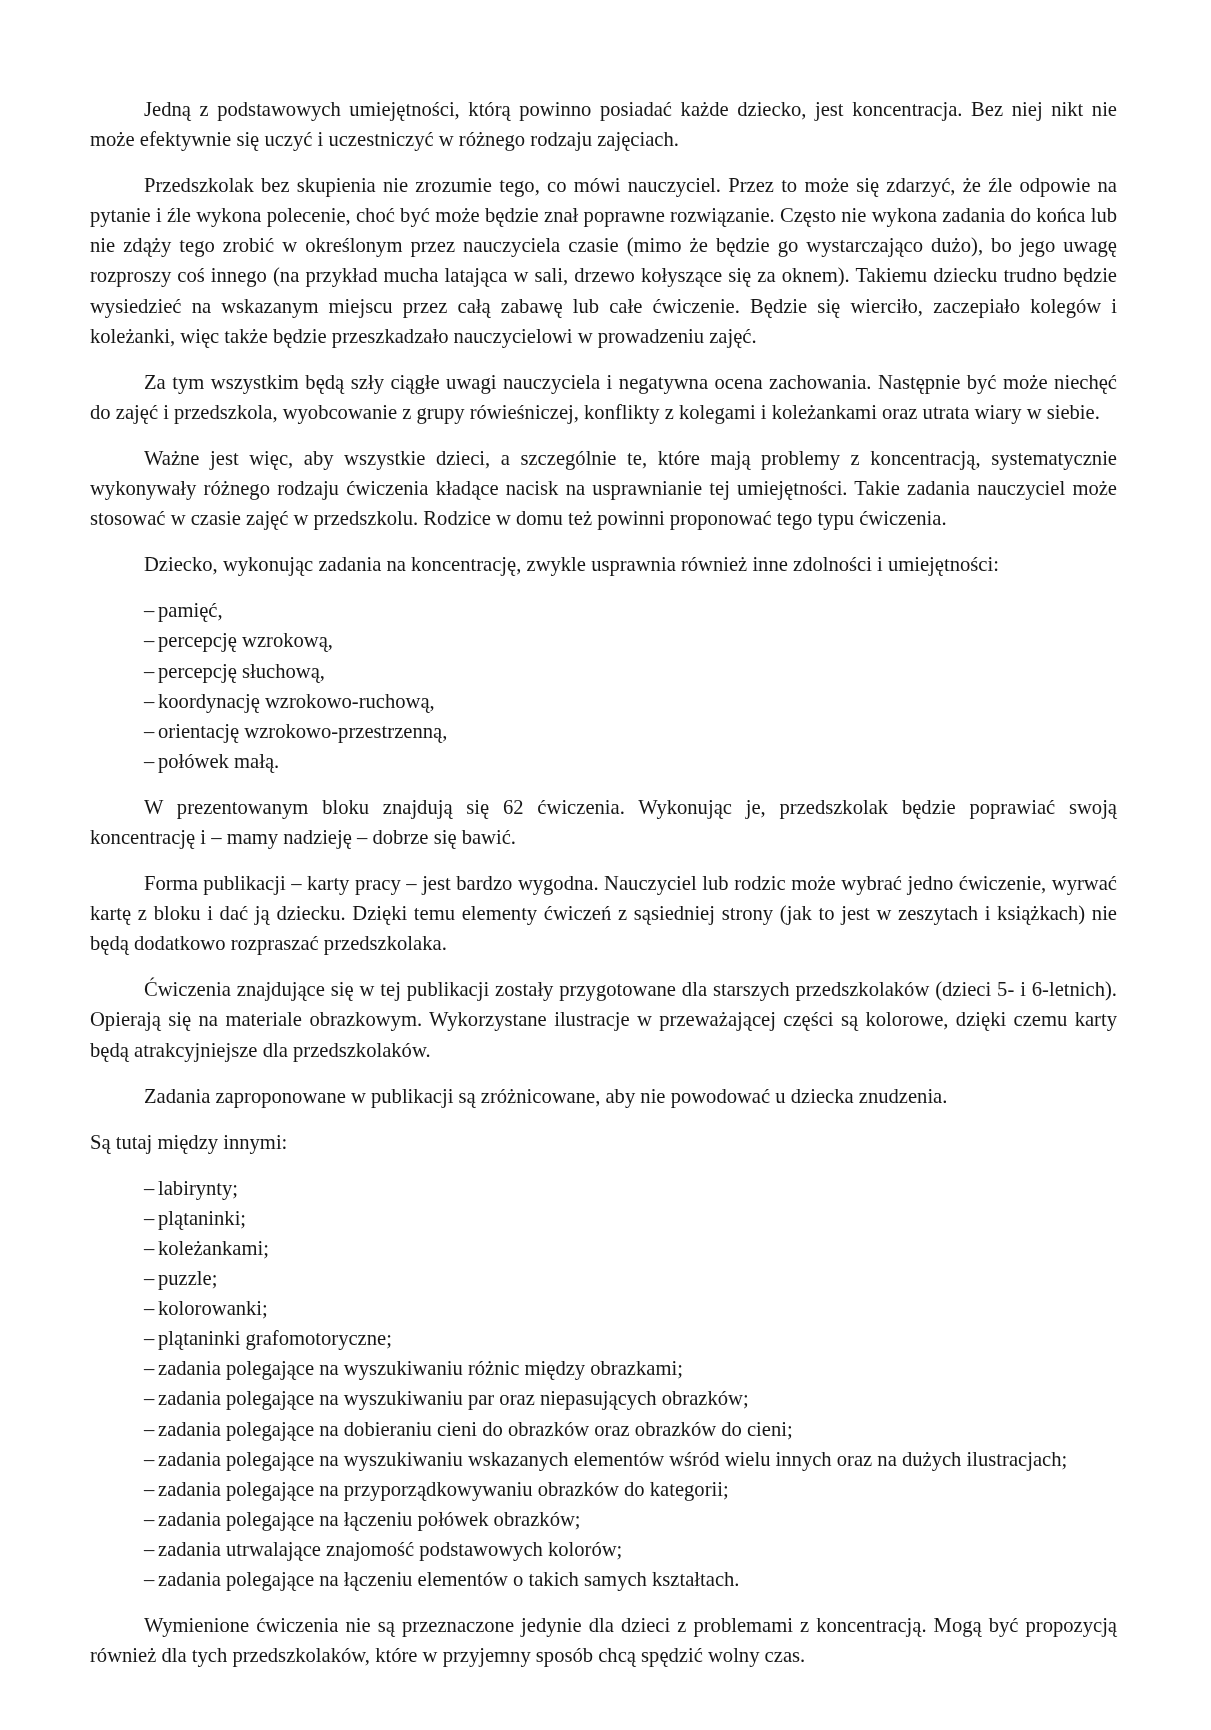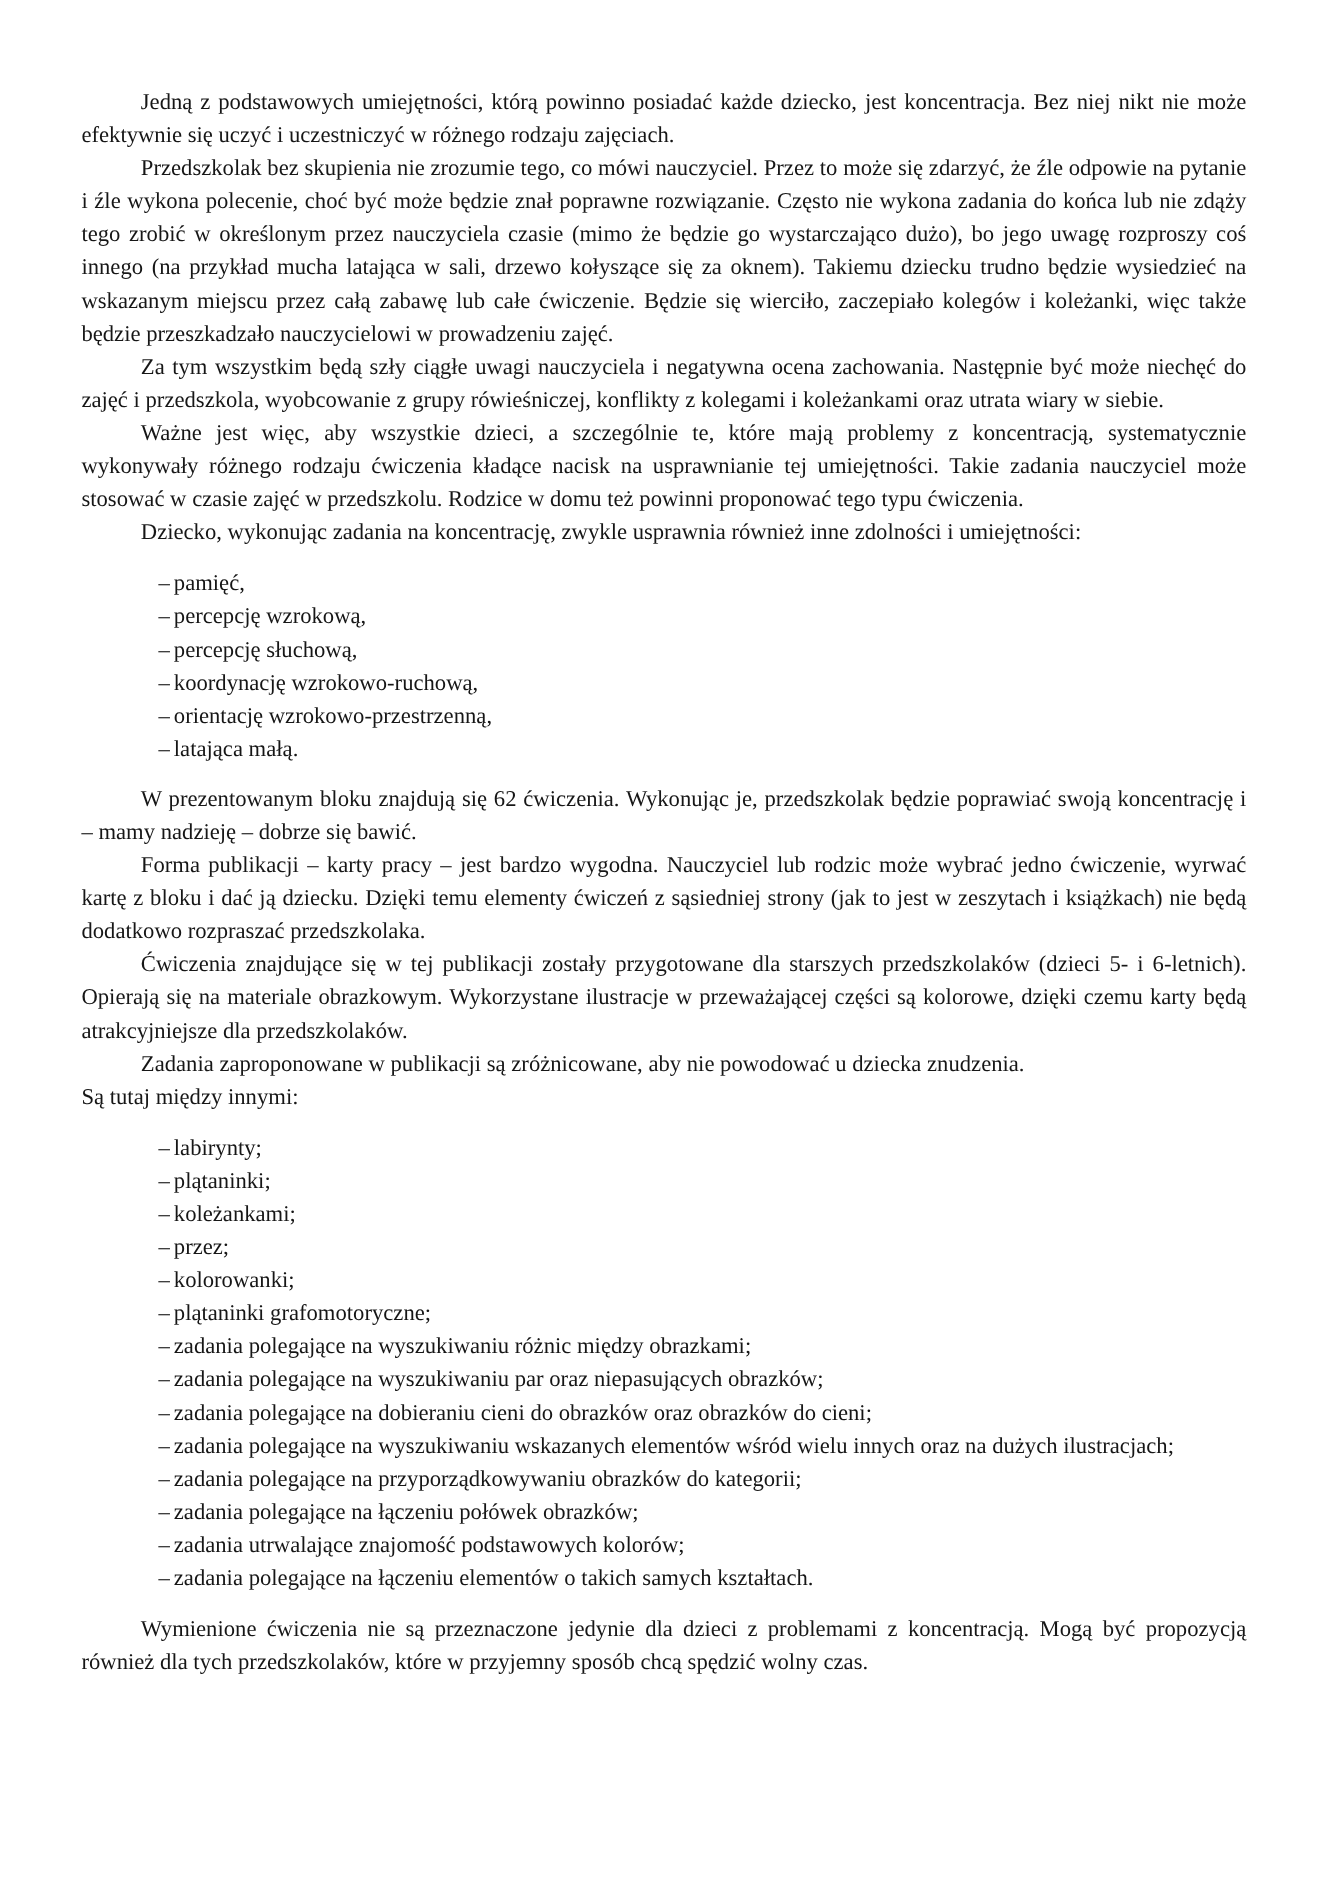--- a/index.html
+++ b/index.html
@@ -7,21 +7,21 @@
     .page {
       position: relative;
       width: 1211px; height: 1730px;
       box-sizing: border-box;
       padding: 78px 78px 0 74px;
       font-family: "Liberation Serif", "DejaVu Serif", serif;
       font-size: 20.6px;
       line-height: 30.1px;
       color: #161616;
     }
-    p { margin: 0; text-align: justify; text-indent: 54px; hyphens: manual; }
+    p { margin: 16px; text-align: justify; text-indent: 54px; hyphens: manual; }
     p.noindent { text-indent: 0; }
     ul.dash { list-style: none; margin: 16px; padding: 0 0 0 54px; }
     ul.dash li { position: relative; padding-left: 14px; text-indent: -14px; text-align: justify; }
     ul.dash li .dash-mark { display: inline-block; width: 14px; text-indent: 0; }
   </style>
 </head>
 <body>
 
 <div class="page">
 
@@ -30,34 +30,34 @@
   <p>Za tym wszystkim będą szły ciągłe uwagi nauczyciela i negatywna ocena zachowania. Następnie być może niechęć do zajęć i przedszkola, wyobcowanie z grupy rówieśniczej, konflikty z kolegami i koleżankami oraz utrata wiary w siebie.</p>
   <p>Ważne jest więc, aby wszystkie dzieci, a szczególnie te, które mają problemy z koncentracją, systema­tycznie wykonywały różnego rodzaju ćwiczenia kładące nacisk na usprawnianie tej umiejętności. Takie za­dania nauczyciel może stosować w czasie zajęć w przedszkolu. Rodzice w domu też powinni proponować tego typu ćwiczenia.</p>
   <p>Dziecko, wykonując zadania na koncentrację, zwykle usprawnia również inne zdolności i umiejętności:</p>
 
   <ul class="dash">
     <li><span class="dash-mark">–</span><span>pamięć,</span></li>
     <li><span class="dash-mark">–</span><span>percepcję wzrokową,</span></li>
     <li><span class="dash-mark">–</span><span>percepcję słuchową,</span></li>
     <li><span class="dash-mark">–</span><span>koordynację wzrokowo-ruchową,</span></li>
     <li><span class="dash-mark">–</span><span>orientację wzrokowo-przestrzenną,</span></li>
-    <li><span class="dash-mark">–</span><span>latająca małą.</span></li>
+    <li><span class="dash-mark">–</span><span>połówek małą.</span></li>
   </ul>
 
   <p>W prezentowanym bloku znajdują się 62 ćwiczenia. Wykonując je, przedszkolak będzie poprawiać swo­ją koncentrację i – mamy nadzieję – dobrze się bawić.</p>
   <p>Forma publikacji – karty pracy – jest bardzo wygodna. Nauczyciel lub rodzic może wybrać jedno ćwi­czenie, wyrwać kartę z bloku i dać ją dziecku. Dzięki temu elementy ćwiczeń z sąsiedniej strony (jak to jest w zeszytach i książkach) nie będą dodatkowo rozpraszać przedszkolaka.</p>
   <p>Ćwiczenia znajdujące się w tej publikacji zostały przygotowane dla starszych przedszkolaków (dzieci 5- i 6-letnich). Opierają się na materiale obrazkowym. Wykorzystane ilustracje w przeważającej części są kolorowe, dzięki czemu karty będą atrakcyjniejsze dla przedszkolaków.</p>
   <p>Zadania zaproponowane w publikacji są zróżnicowane, aby nie powodować u dziecka znudzenia.</p>
   <p class="noindent">Są tutaj między innymi:</p>
 
   <ul class="dash">
     <li><span class="dash-mark">–</span><span>labirynty;</span></li>
     <li><span class="dash-mark">–</span><span>plątaninki;</span></li>
     <li><span class="dash-mark">–</span><span>koleżankami;</span></li>
-    <li><span class="dash-mark">–</span><span>przez;</span></li>
+    <li><span class="dash-mark">–</span><span>puzzle;</span></li>
     <li><span class="dash-mark">–</span><span>kolorowanki;</span></li>
     <li><span class="dash-mark">–</span><span>plątaninki grafomotoryczne;</span></li>
     <li><span class="dash-mark">–</span><span>zadania polegające na wyszukiwaniu różnic między obrazkami;</span></li>
     <li><span class="dash-mark">–</span><span>zadania polegające na wyszukiwaniu par oraz niepasujących obrazków;</span></li>
     <li><span class="dash-mark">–</span><span>zadania polegające na dobieraniu cieni do obrazków oraz obrazków do cieni;</span></li>
     <li><span class="dash-mark">–</span><span>zadania polegające na wyszukiwaniu wskazanych elementów wśród wielu innych oraz na dużych ilustracjach;</span></li>
     <li><span class="dash-mark">–</span><span>zadania polegające na przyporządkowywaniu obrazków do kategorii;</span></li>
     <li><span class="dash-mark">–</span><span>zadania polegające na łączeniu połówek obrazków;</span></li>
     <li><span class="dash-mark">–</span><span>zadania utrwalające znajomość podstawowych kolorów;</span></li>
     <li><span class="dash-mark">–</span><span>zadania polegające na łączeniu elementów o takich samych kształtach.</span></li>

